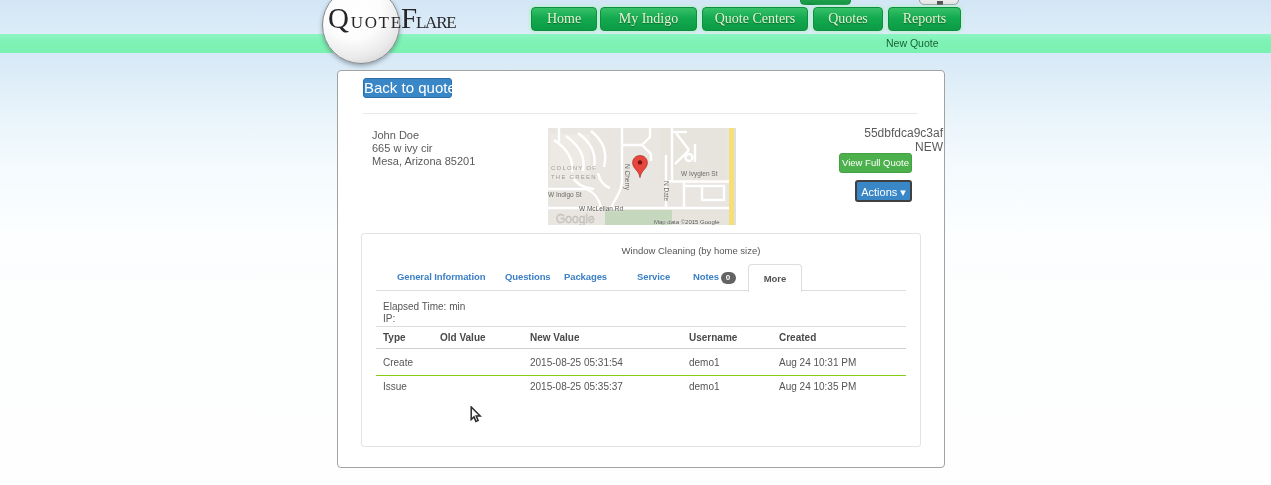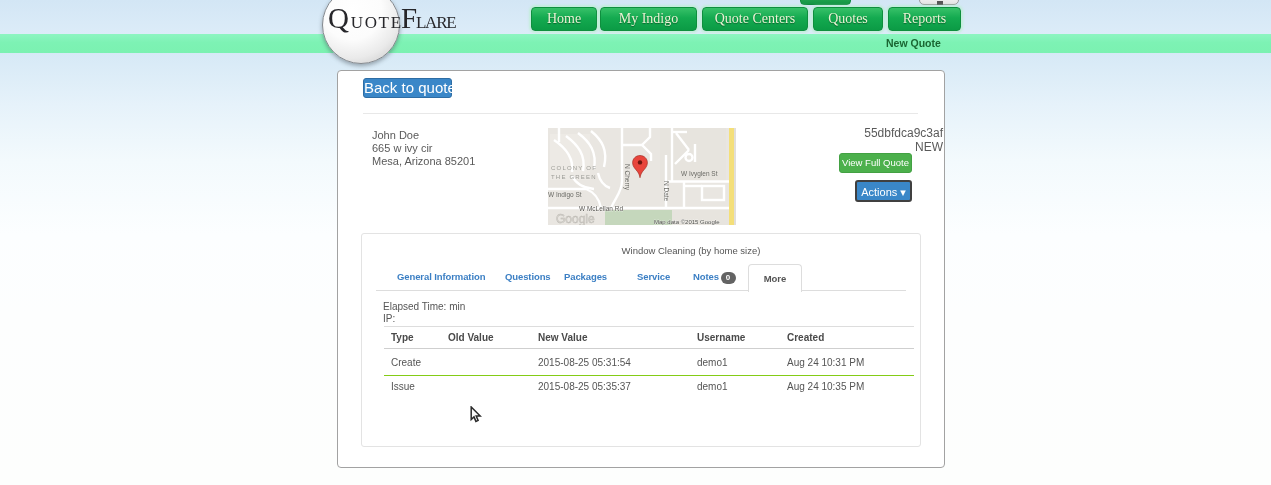--- a/index.html
+++ b/index.html
@@ -7,21 +7,21 @@
   body { font-family:"Liberation Sans", sans-serif; position:relative; }
   .abs { position:absolute; }
 
   .bg-top { left:0; top:0; width:1271px; height:34px;
     background:linear-gradient(#d3e6f5, #dcecf8); }
   .green-bar { left:0; top:34px; width:1271px; height:19px;
     background:linear-gradient(#8df5c1, #7df2b4 45%, #7bf1b1); }
   .bg-main { left:0; top:53px; width:1271px; height:432px;
     background:linear-gradient(#d6e9f6 0%, #e6f2fa 12%, #f3fafd 25%, #fcfeff 42%, #fdfefe 60%, #fdfefd 100%); }
 
-  .new-quote { left:886px; top:36.5px; white-space:nowrap; font-size:10.5px; font-weight:bold; color:#1a6632; }
+  .new-quote { left:886px; top:36.5px; white-space:nowrap; font-size:10.5px; font-weight:normal; color:#1a6632; }
 
   
   .cutg { left:800px; top:-8px; width:51px; height:13px; background:linear-gradient(#2fb35c,#149544); border:1px solid #0e8a3c; border-radius:4px; }
   .cutw { left:919px; top:-9px; width:40px; height:14px; background:linear-gradient(#ffffff,#e3e3e3); border:1px solid #9a9a9a; border-radius:5px; }
   .cutw span { position:absolute; left:17px; top:9px; width:6px; height:4px; background:#555; }
 
   
   .nav { top:7px; height:24px; background:linear-gradient(#37c169 0%, #14aa50 45%, #0b9b45 100%);
     border:1px solid #0e8f3e; border-radius:4px; box-shadow:0 0 2px 2px rgba(185,240,205,.65);
     color:#e9f4d4; font-family:"Liberation Serif", serif; font-size:14px; text-align:center;
@@ -59,21 +59,21 @@
   .tab { top:270.5px; font-size:9.5px; font-weight:bold; color:#3b7fc4; white-space:nowrap; letter-spacing:-0.1px; }
   .badge0 { left:720.5px; top:272px; width:15px; height:11.5px; background:#636363; border-radius:7px;
     color:#fff; font-size:8px; font-weight:bold; text-align:center; line-height:11.5px; }
   .tabline { left:376px; top:290px; width:530px; height:1px; background:#dddddd; }
   .moretab { left:748px; top:264px; width:54px; height:28px; background:#fff;
     border:1px solid #ddd; border-bottom:none; border-radius:4px 4px 0 0;
     font-size:9.5px; font-weight:bold; color:#555; text-align:center; line-height:27px; }
 
   .elapsed { left:383px; top:301px; font-size:10px; line-height:11.5px; color:#555; }
 
-  table.log { position:absolute; left:384px; top:326px; width:530px; border-collapse:collapse;
+  table.log { position:absolute; left:376px; top:326px; width:530px; border-collapse:collapse;
     table-layout:fixed; font-size:10px; color:#555; }
   table.log th { text-align:left; font-weight:bold; color:#4a4a4a; border-top:1px solid #ddd;
     border-bottom:1px solid #cfcfcf; padding:0 0 0 7px; height:22px; }
   table.log td { border-top:1px solid #84cc16; padding:0 0 0 7px; height:27px; }
   table.log tr.r2 td, table.log tr.r3 td { height:22px; }
   table.log tr.alt td { background:#f5f5f5; }
 </style>
 </head>
 <body>
   <div class="abs bg-top"></div>

